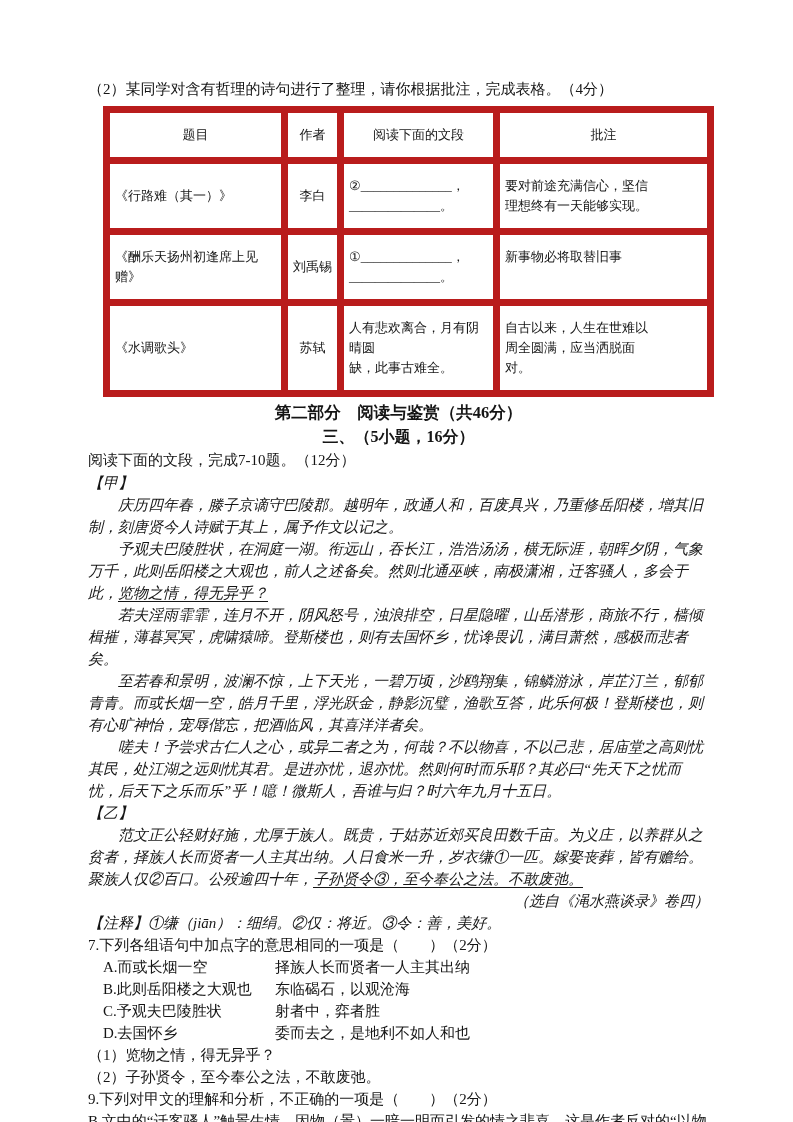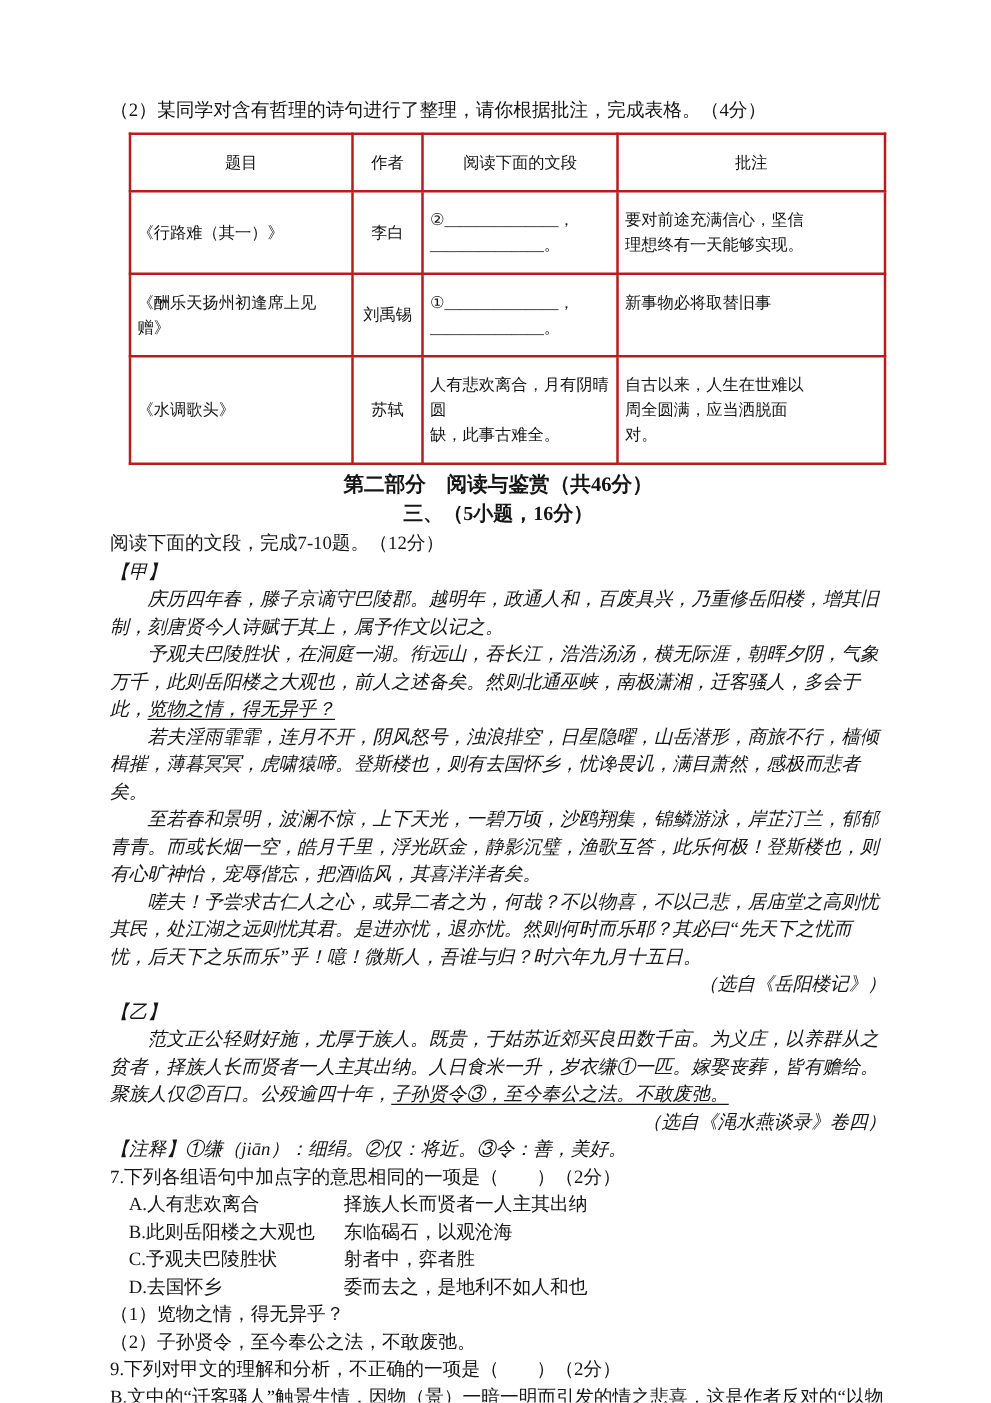--- a/index.html
+++ b/index.html
@@ -15,21 +15,21 @@
   .line { font-size: 15px; line-height: 23px; }
 
   
   table.grid {
     border-collapse: collapse;
     table-layout: fixed;
     width: 604px;
     margin: 5px 0 4px 15px;
   }
   .grid th, .grid td {
-    border: 2px solid #b91c1c;
+    border: 7px solid #b91c1c;
     font-size: 13px;
     line-height: 20px;
     padding: 12px 5px;
     font-weight: normal;
     white-space: pre-line;
   }
   .grid th { text-align: center; }
   .grid td.mid { vertical-align: middle; }
   .grid td.ctr { text-align: center; vertical-align: middle; }
   .grid td.top { vertical-align: top; }
@@ -109,30 +109,29 @@
   <div class="part-title">第二部分　阅读与鉴赏（共46分）</div>
   <div class="section-no">三、（5小题，16分）</div>
   <div class="line">阅读下面的文段，完成7-10题。（12分）</div>
 
   <div class="label kai">【甲】</div>
   <p class="para kai">庆历四年春，滕子京谪守巴陵郡。越明年，政通人和，百废具兴，乃重修岳阳楼，增其旧制，刻唐贤今人诗赋于其上，属予作文以记之。</p>
   <p class="para kai"><span>予观夫巴陵胜状，在洞庭一湖。衔远山，吞长江，浩浩汤汤，横无际涯，朝晖夕阴，气象万千，此则岳阳楼之大观也，前人之述备矣。然则北通巫峡，南极潇湘，迁客骚人，多会于此，</span><span class="u">览物之情，得无异乎？</span></p>
   <p class="para kai">若夫淫雨霏霏，连月不开，阴风怒号，浊浪排空，日星隐曜，山岳潜形，商旅不行，樯倾楫摧，薄暮冥冥，虎啸猿啼。登斯楼也，则有去国怀乡，忧谗畏讥，满目萧然，感极而悲者矣。</p>
   <p class="para kai">至若春和景明，波澜不惊，上下天光，一碧万顷，沙鸥翔集，锦鳞游泳，岸芷汀兰，郁郁青青。而或长烟一空，皓月千里，浮光跃金，静影沉璧，渔歌互答，此乐何极！登斯楼也，则有心旷神怡，宠辱偕忘，把酒临风，其喜洋洋者矣。</p>
   <p class="para kai">嗟夫！予尝求古仁人之心，或异二者之为，何哉？不以物喜，不以己悲，居庙堂之高则忧其民，处江湖之远则忧其君。是进亦忧，退亦忧。然则何时而乐耶？其必曰“先天下之忧而忧，后天下之乐而乐”乎！噫！微斯人，吾谁与归？时六年九月十五日。</p>
-  <div class="source kai">（选自《岳阳楼记》）</div>
 
   <div class="label kai">【乙】</div>
   <p class="para kai"><span>范文正公轻财好施，尤厚于族人。既贵，于姑苏近郊买良田数千亩。为义庄，以养群从之贫者，择族人长而贤者一人主其出纳。人日食米一升，岁衣缣①一匹。嫁娶丧葬，皆有赡给。聚族人仅②百口。公殁逾四十年，</span><span class="u">子孙贤令③，至今奉公之法。不敢废弛。</span></p>
   <div class="source kai">（选自《渑水燕谈录》卷四）</div>
   <div class="label kai">【注释】①缣（jiān）：细绢。②仅：将近。③令：善，美好。</div>
 
   <div class="qline">7.下列各组语句中加点字的意思相同的一项是（　　）（2分）</div>
   <div class="opt">
-    <span class="opt-left">A.人有悲欢离合</span>
+    <span class="opt-left">A.而或长烟一空</span>
     <span class="opt-right">择族人长而贤者一人主其出纳</span>
   </div>
   <div class="opt">
     <span class="opt-left">B.此则岳阳楼之大观也</span>
     <span class="opt-right">东临碣石，以观沧海</span>
   </div>
   <div class="opt">
     <span class="opt-left">C.予观夫巴陵胜状</span>
     <span class="opt-right">射者中，弈者胜</span>
   </div>

